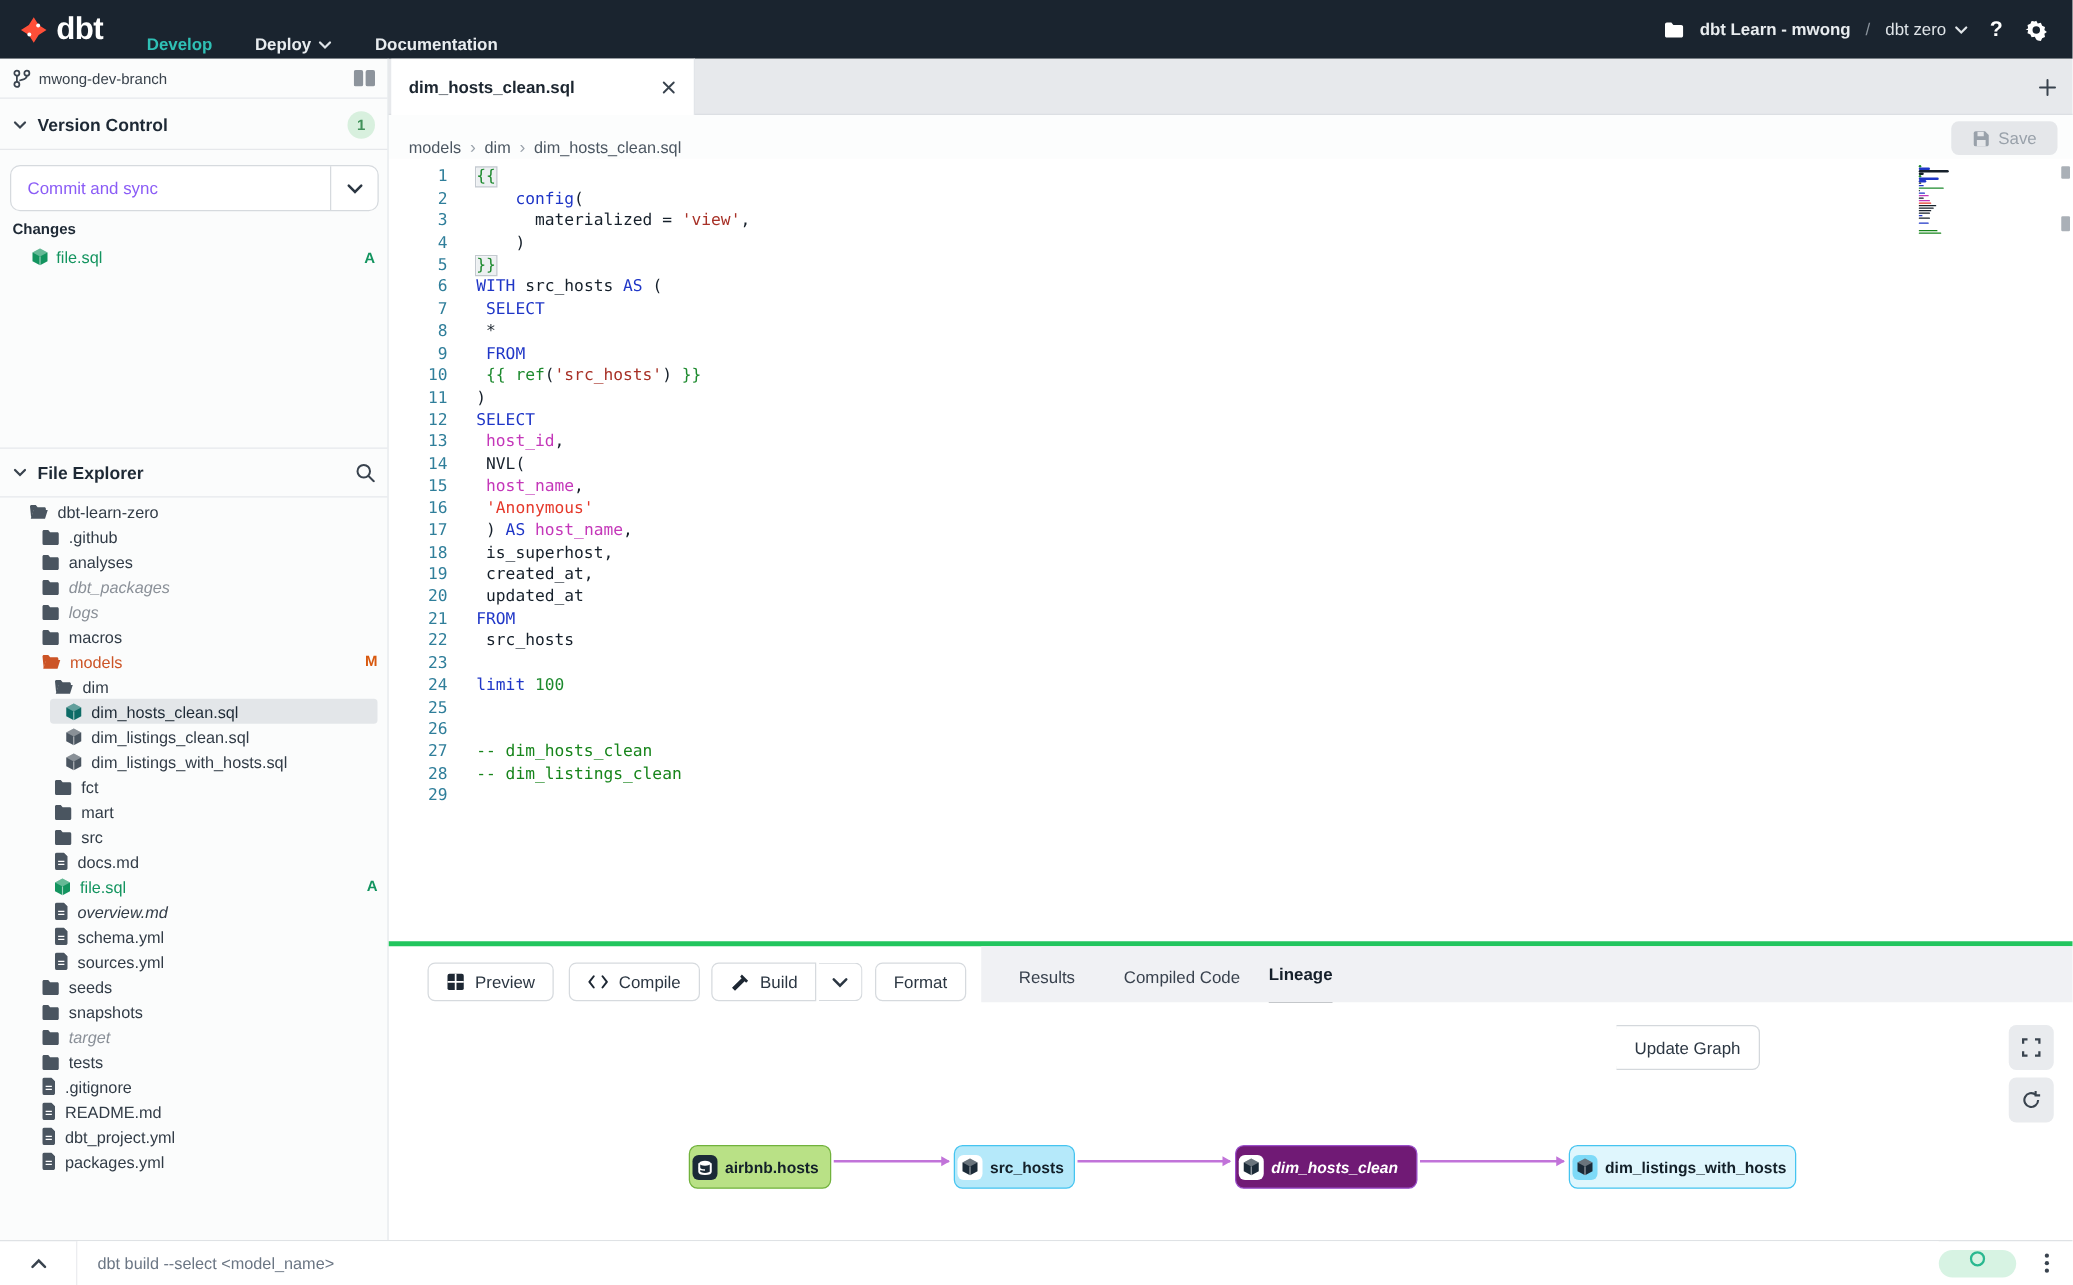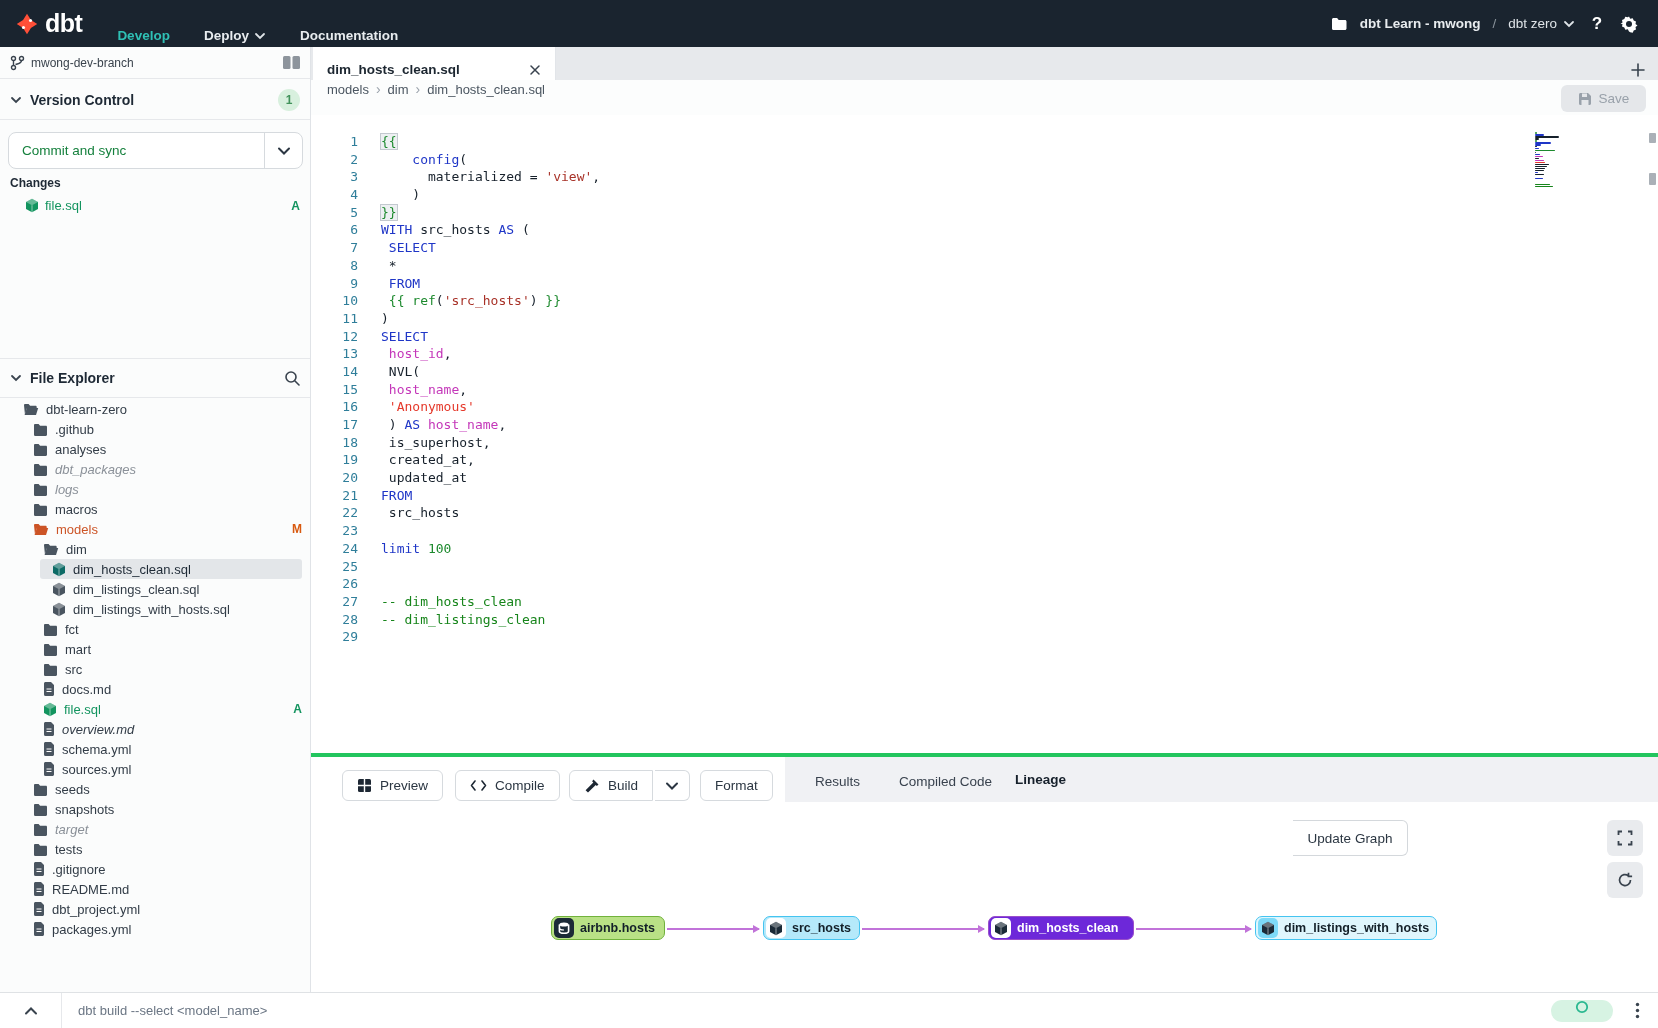--- a/index.html
+++ b/index.html
@@ -31,21 +31,21 @@
              padding:0 10px; border-bottom:1px solid #e6e8eb; color:#39434e; }
   #branchrow .bname { font-size:12px; color:#3a434d; margin-left:6px; }
   #branchrow .right { margin-left:auto; }
   .sechead { display:flex; align-items:center; gap:8px; padding:0 10px; height:40px; font-size:14px;
              font-weight:bold; color:#1e2935; }
   #vc-head { position:absolute; top:33px; left:0; width:100%; border-bottom:1px solid #e6e8eb; }
   .countbadge { margin-left:auto; width:22px; height:22px; border-radius:50%; background:#d8f0de;
              color:#41925a; font-size:12px; font-weight:bold; display:flex; align-items:center; justify-content:center; }
   #commitbtn { position:absolute; left:8px; top:85px; width:295px; height:37px; background:#fff;
              border:1px solid #d6dade; border-radius:8px; display:flex; align-items:stretch; cursor:pointer; }
-  #commitbtn .lbl { flex:1; display:flex; align-items:center; padding-left:13px; font-size:13.5px; color:#15803d; }
+  #commitbtn .lbl { flex:1; display:flex; align-items:center; padding-left:13px; font-size:13.5px; color:#8b5cf6; }
   #commitbtn .dd { width:38px; border-left:1px solid #d6dade; display:flex; align-items:center; justify-content:center; }
   #changes-label { position:absolute; left:10px; top:129px; font-size:12px; font-weight:bold; color:#1e2935; }
   #changes-list { position:absolute; left:0; top:148px; width:100%; }
   .changerow { display:flex; align-items:center; height:21px; padding:0 10px 0 25px; font-size:13px; cursor:pointer; }
   .changerow .cl { margin-left:6px; color:#13945f; }
   .changerow .cbadge { margin-left:auto; font-size:12px; font-weight:bold; color:#13945f; }
 
   #fe-head { position:absolute; top:311px; left:0; width:100%; border-top:1px solid #e6e8eb;
              border-bottom:1px solid #e6e8eb; }
   #fe-head .searchwrap { margin-left:auto; }
@@ -64,22 +64,22 @@
 
   
   #tabstrip { position:absolute; left:311px; top:47px; width:1347px; height:45px; background:#e7e9ec;
               border-bottom:1px solid #dcdfe3; }
   #tab-active { position:absolute; left:2px; top:0; width:243px; height:45px; background:#fff;
               display:flex; align-items:center; padding:0 14px; border-right:1px solid #e2e5e9; cursor:pointer; }
   #tab-active .tname { font-size:13.5px; font-weight:bold; color:#1c2630; }
   #tab-active .x { margin-left:auto; color:#39434e; }
   #newtab { position:absolute; right:8px; top:11px; width:24px; height:24px; display:flex;
             align-items:center; justify-content:center; cursor:pointer; color:#39434e; }
-  #crumbrow { position:absolute; left:311px; top:80px; width:1347px; height:35px; background:#fcfdfd;
-            display:flex; align-items:flex-start; padding-left:16px; }
+  #crumbrow { position:absolute; left:311px; top:92px; width:1347px; height:35px; background:#fcfdfd;
+            display:flex; align-items:flex-end; padding-left:16px; }
   .crumb { font-size:13px; color:#4b5661; }
   .crumbsep { font-size:14px; color:#9aa2ab; padding:0 7px; }
   #savebtn { position:absolute; right:12px; top:5px; width:85px; height:27px; background:#e5e7ea;
             border:none; border-radius:6px; color:#99a1aa; font-size:13.5px; display:flex; gap:7px;
             align-items:center; justify-content:center; cursor:default; }
   #editor { position:absolute; left:311px; top:127px; width:1347px; height:626px; background:#fff; overflow:hidden; }
   #code { position:absolute; left:0; top:6px; font-family:"DejaVu Sans Mono", monospace; font-size:13px; }
   .cline { display:flex; height:17.7px; line-height:17.7px; white-space:pre; }
   .cline .lno { width:47px; text-align:right; color:#2f7e9a; flex:none; }
   .cline .ltxt { padding-left:23px; }
@@ -106,30 +106,30 @@
   .ptab.active { font-weight:bold; color:#16202b; border-bottom:3px solid #1d2733; }
   #lineage { position:absolute; left:311px; top:802px; width:1347px; height:190px; background:#fff; }
   #filtergroup { position:absolute; left:982px; top:18px; height:36px; display:flex; }
   #filterinput { width:190px; height:36px; border:1px solid #d4d8dc; border-radius:6px 0 0 6px;
           padding:0 12px; font-size:13px; color:#222c36; font-family:"Liberation Sans",sans-serif; outline:none; }
   #updatebtn { width:115px; height:36px; border:1px solid #d4d8dc; border-left:none; border-radius:0 6px 6px 0;
           background:#fff; font-size:13.5px; color:#2b3642; cursor:pointer; font-family:"Liberation Sans",sans-serif; }
   .sqbtn { position:absolute; left:1296px; width:36px; height:36px; background:#e9ebee; border:none;
           border-radius:6px; display:flex; align-items:center; justify-content:center; cursor:pointer; color:#39434e; }
   #dag { position:absolute; left:0; top:0; width:100%; height:100%; }
-  .lnode { position:absolute; top:114px; height:24px; border-radius:7px; display:flex; align-items:center;
+  .lnode { position:absolute; top:114px; height:35px; border-radius:7px; display:flex; align-items:center;
           padding:2px; font-size:12.5px; font-weight:bold; color:#132029; cursor:pointer; }
   .lnode .tile { width:20px; height:20px; border-radius:5px; display:flex; align-items:center;
           justify-content:center; flex:none; }
   .lnode .nlab { padding:0 7px 0 6px; white-space:nowrap; }
   .ln-source { background:#b9e186; border:1.5px solid #71b23c; }
   .ln-source .tile { background:#1b2a37; color:#fff; }
   .ln-staging { background:#b5e9fa; border:1.5px solid #45c4f0; }
   .ln-staging .tile { background:#fff; color:#1b2a37; }
-  .ln-focus { background:#6d28d9; border:1.5px solid #9a4ecb; color:#fff; }
+  .ln-focus { background:#701a75; border:1.5px solid #9a4ecb; color:#fff;font-style:italic; }
   .ln-focus .tile { background:#fff; color:#1b2a37; }
   .ln-downstream { background:#dff6fd; border:1.5px solid #45c4f0; }
   .ln-downstream .tile { background:#7edaf8; color:#1b2a37; }
   .edge { position:absolute; height:2px; background:#c173d9; top:125.5px; }
   .edge::after { content:""; position:absolute; right:-1px; top:-3px; border-left:7px solid #c173d9;
           border-top:4px solid transparent; border-bottom:4px solid transparent; }
 
   
   #cmdbar { position:absolute; left:0; top:992px; width:1658px; height:36px; background:#fff;
            border-top:1px solid #dfe2e5; display:flex; align-items:center; }

